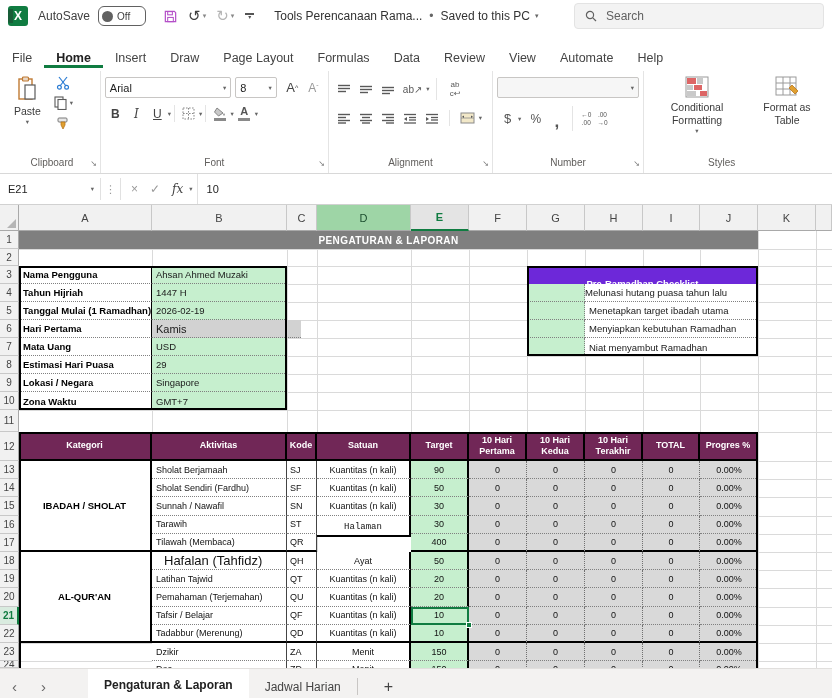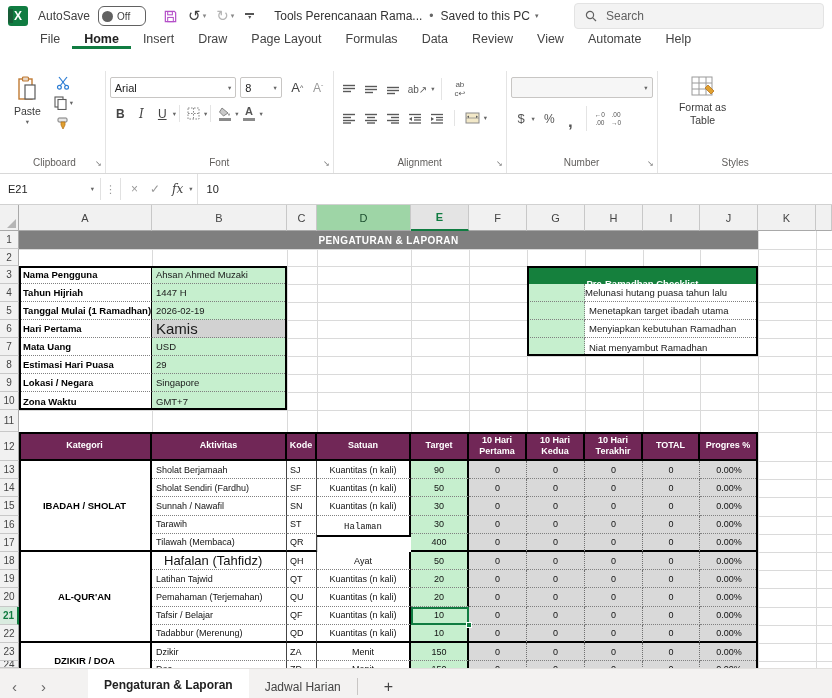--- a/index.html
+++ b/index.html
@@ -23,21 +23,21 @@
   .qat-over .bar{width:9px;height:2px;background:#555;}
   .qat-over .chv{font-size:6px;color:#555;line-height:5px;}
   .doc-group{display:flex;align-items:center;margin-left:14px;font-size:12px;color:#333;white-space:nowrap;}
   .doc-dot{margin:0 7px;color:#666;}
   .doc-chev{font-size:7px;color:#666;margin-left:5px;}
   .searchbox{margin-left:auto;width:238px;height:24px;background:#F3F3F3;border:1px solid #E3E3E3;border-radius:4px;
              display:flex;align-items:center;padding-left:10px;font-size:12px;color:#616161;cursor:text;}
   .searchbox svg{margin-right:9px;}
 
   
-  .tabrow{height:36px;display:flex;align-items:flex-start;padding-left:0;background:#fff;margin-left:28px;}
+  .tabrow{height:36px;display:flex;align-items:flex-end;padding-left:0;background:#fff;}
   .rtab{display:flex;align-items:center;padding:0 12px;font-size:12.5px;color:#444;cursor:pointer;border-bottom:3px solid transparent;margin-bottom:0;}
   .rtab.active{color:#222;font-weight:bold;border-bottom:3px solid #107C41;}
 
   
   .ribbon{position:relative;height:102px;border-bottom:1px solid #D8D8D8;background:#fff;display:flex;padding:3px 0 0 4px;}
   .rgroup{position:relative;display:flex;flex-direction:column;border-right:1px solid #E4E4E4;padding:2px 4px 0 4px;box-sizing:border-box;}
   .glabel{margin-top:auto;text-align:center;font-size:10px;color:#605E5C;padding:2px 0 5px;}
   .launcher{position:absolute;right:3px;bottom:5px;font-size:8px;color:#777;cursor:pointer;}
   .gbody{display:flex;}
   .bigbtn{display:flex;flex-direction:column;align-items:center;justify-content:flex-start;cursor:pointer;padding:3px 6px;}
@@ -337,20 +337,33 @@
         <div class="vsep" style="margin:0 5px;"></div>
         <div class="two6">←0<br>.00</div>
         <div class="two6">.00<br>→0</div>
       </div>
       <div class="glabel">Number</div>
       <span class="launcher">↘</span>
     </div>
 
     <div class="rgroup" style="width:200px;border-right:none;">
       <div class="gbody" style="justify-content:flex-start;">
+        <div class="bigbtn" style="width:86px;">
+          <svg width="24" height="22" viewBox="0 0 24 22">
+            <rect x="1" y="1" width="22" height="20" fill="#fff" stroke="#9a9a9a" stroke-width="1"></rect>
+            <rect x="2" y="2" width="9" height="6" fill="#d66"></rect>
+            <rect x="12" y="2" width="6" height="6" fill="#c9c9c9"></rect>
+            <rect x="2" y="9" width="6" height="5" fill="#c9c9c9"></rect>
+            <rect x="9" y="9" width="8" height="5" fill="#d66"></rect>
+            <rect x="2" y="15" width="9" height="5" fill="#c9c9c9"></rect>
+            <rect x="15" y="15" width="7" height="5" fill="#d66"></rect>
+          </svg>
+          <span class="blabel">Conditional Formatting</span>
+          <span class="chev">▾</span>
+        </div>
         <div class="bigbtn" style="width:70px;">
           <svg width="24" height="22" viewBox="0 0 24 22">
             <rect x="1" y="1" width="20" height="18" fill="#fff" stroke="#9a9a9a" stroke-width="1"></rect>
             <line x1="1" y1="7" x2="21" y2="7" stroke="#9a9a9a"></line>
               <line x1="1" y1="13" x2="21" y2="13" stroke="#9a9a9a"></line>
             <line x1="8" y1="1" x2="8" y2="19" stroke="#9a9a9a"></line>
               <line x1="15" y1="1" x2="15" y2="19" stroke="#9a9a9a"></line>
             <path d="M14 12l6 6 3-3-6-6z" fill="#E0A030" stroke="#B8761F" stroke-width="0.8"></path>
           </svg>
           <span class="blabel">Format as Table</span>
@@ -452,31 +465,31 @@
       <div style="position: absolute; left: 0px; top: 438px; width: 19px; height: 18.2px; box-sizing: border-box; display: flex; align-items: center; justify-content: center; font-size: 10px; color: rgb(68, 68, 68); background: rgb(241, 241, 241); border-right: 1px solid rgb(169, 169, 169); border-bottom: 1px solid rgb(200, 200, 200); overflow: hidden;">23</div>
       <div style="position: absolute; left: 0px; top: 456.2px; width: 19px; height: 6.8px; box-sizing: border-box; display: flex; align-items: center; justify-content: center; font-size: 10px; color: rgb(68, 68, 68); background: rgb(241, 241, 241); border-right: 1px solid rgb(169, 169, 169); border-bottom: 1px solid rgb(200, 200, 200); overflow: hidden;">24</div>
       <div style="position: absolute; left: 19px; top: 26px; width: 739px; height: 18px; box-sizing: border-box; background: rgb(127, 127, 127); color: rgb(255, 255, 255); font-weight: bold; font-size: 10px; letter-spacing: 0.4px; display: flex; align-items: center; justify-content: center;">PENGATURAN &amp; LAPORAN</div>
       <div style="position: absolute; left: 19px; top: 61px; width: 133px; height: 18px; box-sizing: border-box; background: rgb(255, 255, 255); font-weight: bold; font-size: 9.5px; color: rgb(0, 0, 0); display: flex; align-items: center; padding-left: 4px; border-right: 1px solid rgb(0, 0, 0); border-bottom: 1px dotted rgb(128, 128, 128); overflow: hidden; white-space: nowrap;">Nama Pengguna</div>
       <div style="position: absolute; left: 152px; top: 61px; width: 135px; height: 18px; box-sizing: border-box; background: rgb(198, 239, 206); font-size: 9.5px; color: rgb(26, 26, 26); display: flex; align-items: center; padding-left: 4px; border-bottom: 1px dotted rgb(128, 128, 128); overflow: hidden; white-space: nowrap;">Ahsan Ahmed Muzaki</div>
       <div style="position: absolute; left: 19px; top: 79px; width: 133px; height: 18px; box-sizing: border-box; background: rgb(255, 255, 255); font-weight: bold; font-size: 9.5px; color: rgb(0, 0, 0); display: flex; align-items: center; padding-left: 4px; border-right: 1px solid rgb(0, 0, 0); border-bottom: 1px dotted rgb(128, 128, 128); overflow: hidden; white-space: nowrap;">Tahun Hijriah</div>
       <div style="position: absolute; left: 152px; top: 79px; width: 135px; height: 18px; box-sizing: border-box; background: rgb(198, 239, 206); font-size: 9.5px; color: rgb(26, 26, 26); display: flex; align-items: center; padding-left: 4px; border-bottom: 1px dotted rgb(128, 128, 128); overflow: hidden; white-space: nowrap;">1447 H</div>
       <div style="position: absolute; left: 19px; top: 97px; width: 133px; height: 18px; box-sizing: border-box; background: rgb(255, 255, 255); font-weight: bold; font-size: 9.5px; color: rgb(0, 0, 0); display: flex; align-items: center; padding-left: 4px; border-right: 1px solid rgb(0, 0, 0); border-bottom: 1px dotted rgb(128, 128, 128); overflow: hidden; white-space: nowrap;">Tanggal Mulai (1 Ramadhan)</div>
       <div style="position: absolute; left: 152px; top: 97px; width: 135px; height: 18px; box-sizing: border-box; background: rgb(198, 239, 206); font-size: 9.5px; color: rgb(26, 26, 26); display: flex; align-items: center; padding-left: 4px; border-bottom: 1px dotted rgb(128, 128, 128); overflow: hidden; white-space: nowrap;">2026-02-19</div>
       <div style="position: absolute; left: 19px; top: 115px; width: 133px; height: 18px; box-sizing: border-box; background: rgb(255, 255, 255); font-weight: bold; font-size: 9.5px; color: rgb(0, 0, 0); display: flex; align-items: center; padding-left: 4px; border-right: 1px solid rgb(0, 0, 0); border-bottom: 1px dotted rgb(128, 128, 128); overflow: hidden; white-space: nowrap;">Hari Pertama</div>
-      <div style="position: absolute; left: 152px; top: 115px; width: 135px; height: 18px; box-sizing: border-box; background: rgb(210, 210, 210); font-size: 15px; color: rgb(26, 26, 26); display: flex; align-items: center; padding-left: 4px; border-bottom: 1px dotted rgb(128, 128, 128); overflow: hidden; white-space: nowrap;">Kamis</div>
+      <div style="position: absolute; left: 152px; top: 115px; width: 149px; height: 18px; box-sizing: border-box; background: rgb(210, 210, 210); font-size: 11px; color: rgb(26, 26, 26); display: flex; align-items: center; padding-left: 4px; border-bottom: 1px dotted rgb(128, 128, 128); overflow: hidden; white-space: nowrap;">Kamis</div>
       <div style="position: absolute; left: 152px; top: 133px; width: 135px; height: 18px; box-sizing: border-box; background: rgb(198, 239, 206); font-size: 9.5px; color: rgb(26, 26, 26); display: flex; align-items: center; padding-left: 4px; border-bottom: 1px dotted rgb(128, 128, 128); overflow: hidden; white-space: nowrap;">USD</div>
       <div style="position: absolute; left: 19px; top: 133px; width: 133px; height: 18px; box-sizing: border-box; background: rgb(255, 255, 255); font-weight: bold; font-size: 9.5px; color: rgb(0, 0, 0); display: flex; align-items: center; padding-left: 4px; border-right: 1px solid rgb(0, 0, 0); border-bottom: 1px dotted rgb(128, 128, 128); overflow: hidden; white-space: nowrap;">Mata Uang</div>
       <div style="position: absolute; left: 19px; top: 151px; width: 133px; height: 18px; box-sizing: border-box; background: rgb(255, 255, 255); font-weight: bold; font-size: 9.5px; color: rgb(0, 0, 0); display: flex; align-items: center; padding-left: 4px; border-right: 1px solid rgb(0, 0, 0); border-bottom: 1px dotted rgb(128, 128, 128); overflow: hidden; white-space: nowrap;">Estimasi Hari Puasa</div>
       <div style="position: absolute; left: 152px; top: 151px; width: 135px; height: 18px; box-sizing: border-box; background: rgb(198, 239, 206); font-size: 9.5px; color: rgb(26, 26, 26); display: flex; align-items: center; padding-left: 4px; border-bottom: 1px dotted rgb(128, 128, 128); overflow: hidden; white-space: nowrap;">29</div>
       <div style="position: absolute; left: 19px; top: 169px; width: 133px; height: 18px; box-sizing: border-box; background: rgb(255, 255, 255); font-weight: bold; font-size: 9.5px; color: rgb(0, 0, 0); display: flex; align-items: center; padding-left: 4px; border-right: 1px solid rgb(0, 0, 0); border-bottom: 1px dotted rgb(128, 128, 128); overflow: hidden; white-space: nowrap;">Lokasi / Negara</div>
       <div style="position: absolute; left: 152px; top: 169px; width: 135px; height: 18px; box-sizing: border-box; background: rgb(198, 239, 206); font-size: 9.5px; color: rgb(26, 26, 26); display: flex; align-items: center; padding-left: 4px; border-bottom: 1px dotted rgb(128, 128, 128); overflow: hidden; white-space: nowrap;">Singapore</div>
       <div style="position: absolute; left: 19px; top: 187px; width: 133px; height: 18px; box-sizing: border-box; background: rgb(255, 255, 255); font-weight: bold; font-size: 9.5px; color: rgb(0, 0, 0); display: flex; align-items: center; padding-left: 4px; border-right: 1px solid rgb(0, 0, 0); overflow: hidden; white-space: nowrap;">Zona Waktu</div>
       <div style="position: absolute; left: 152px; top: 187px; width: 135px; height: 18px; box-sizing: border-box; background: rgb(198, 239, 206); font-size: 9.5px; color: rgb(26, 26, 26); display: flex; align-items: center; padding-left: 4px; overflow: hidden; white-space: nowrap;">GMT+7</div>
       <div style="position: absolute; left: 19px; top: 61px; width: 268px; height: 144px; box-sizing: border-box; border: 2px solid rgb(0, 0, 0); pointer-events: none;"></div>
-      <div style="position: absolute; left: 527px; top: 61px; width: 231px; height: 34px; box-sizing: border-box; background: #15803d; color: rgb(255, 255, 255); font-weight: bold; font-size: 9.5px; display: flex; align-items: center; justify-content: center;">Pre-Ramadhan Checklist</div>
+      <div style="position: absolute; left: 527px; top: 61px; width: 231px; height: 34px; box-sizing: border-box; background: #6d28d9; color: rgb(255, 255, 255); font-weight: bold; font-size: 9.5px; display: flex; align-items: center; justify-content: center;">Pre-Ramadhan Checklist</div>
       <div style="position: absolute; left: 527px; top: 79px; width: 58px; height: 18px; box-sizing: border-box; background: rgb(198, 239, 206); border-right: 1px dotted rgb(128, 128, 128); border-bottom: 1px dotted rgb(128, 128, 128);"></div>
       <div style="position: absolute; left: 585px; top: 79px; width: 173px; height: 18px; box-sizing: border-box; background: rgb(255, 255, 255); font-size: 9.5px; color: rgb(26, 26, 26); display: flex; align-items: center; padding-left: 0; border-bottom: 1px dotted rgb(128, 128, 128); overflow: hidden; white-space: nowrap;">Melunasi hutang puasa tahun lalu</div>
       <div style="position: absolute; left: 527px; top: 97px; width: 58px; height: 18px; box-sizing: border-box; background: rgb(198, 239, 206); border-right: 1px dotted rgb(128, 128, 128); border-bottom: 1px dotted rgb(128, 128, 128);"></div>
       <div style="position: absolute; left: 585px; top: 97px; width: 173px; height: 18px; box-sizing: border-box; background: rgb(255, 255, 255); font-size: 9.5px; color: rgb(26, 26, 26); display: flex; align-items: center; padding-left: 4px; border-bottom: 1px dotted rgb(128, 128, 128); overflow: hidden; white-space: nowrap;">Menetapkan target ibadah utama</div>
       <div style="position: absolute; left: 527px; top: 115px; width: 58px; height: 18px; box-sizing: border-box; background: rgb(198, 239, 206); border-right: 1px dotted rgb(128, 128, 128); border-bottom: 1px dotted rgb(128, 128, 128);"></div>
       <div style="position: absolute; left: 585px; top: 115px; width: 173px; height: 18px; box-sizing: border-box; background: rgb(255, 255, 255); font-size: 9.5px; color: rgb(26, 26, 26); display: flex; align-items: center; padding-left: 4px; border-bottom: 1px dotted rgb(128, 128, 128); overflow: hidden; white-space: nowrap;">Menyiapkan kebutuhan Ramadhan</div>
       <div style="position: absolute; left: 527px; top: 133px; width: 58px; height: 18px; box-sizing: border-box; background: rgb(198, 239, 206); border-right: 1px dotted rgb(128, 128, 128);"></div>
       <div style="position: absolute; left: 585px; top: 133px; width: 173px; height: 18px; box-sizing: border-box; background: rgb(255, 255, 255); font-size: 9.5px; color: rgb(26, 26, 26); display: flex; align-items: center; padding-left: 4px; overflow: hidden; white-space: nowrap;">Niat menyambut Ramadhan</div>
       <div style="position: absolute; left: 527px; top: 61px; width: 231px; height: 90px; box-sizing: border-box; border: 2px solid rgb(0, 0, 0); pointer-events: none;"></div>
       <div style="position: absolute; left: 19px; top: 227px; width: 133px; height: 29px; box-sizing: border-box; background: rgb(113, 39, 87); color: rgb(255, 255, 255); font-weight: bold; font-size: 9px; line-height: 1.15; text-align: center; display: flex; align-items: center; justify-content: center; border-right: 2px solid rgb(0, 0, 0); border-bottom: 2px solid rgb(0, 0, 0); padding: 1px 2px;">Kategori</div>
@@ -592,21 +605,20 @@
       <div style="position: absolute; left: 700px; top: 438px; width: 58px; height: 18.2px; box-sizing: border-box; background: rgb(217, 217, 217); font-size: 9px; color: rgb(17, 17, 17); display: flex; align-items: center; overflow: hidden; white-space: nowrap; justify-content: center; border-bottom: 1px dotted rgb(128, 128, 128);">0.00%</div>
       <div style="position: absolute; left: 152px; top: 456.2px; width: 135px; height: 18.2px; box-sizing: border-box; background: rgb(255, 255, 255); font-size: 9px; color: rgb(17, 17, 17); display: flex; align-items: center; overflow: hidden; white-space: nowrap; padding-left: 4px; border-right: 1px solid rgb(68, 68, 68); border-bottom: 2px solid rgb(0, 0, 0);">Doa</div>
       <div style="position: absolute; left: 287px; top: 456.2px; width: 30px; height: 18.2px; box-sizing: border-box; background: rgb(255, 255, 255); font-size: 9px; color: rgb(17, 17, 17); display: flex; align-items: center; overflow: hidden; white-space: nowrap; padding-left: 3px; border-right: 1px solid rgb(68, 68, 68); border-bottom: 2px solid rgb(0, 0, 0);">ZD</div>
       <div style="position: absolute; left: 317px; top: 456.2px; width: 94px; height: 18.2px; box-sizing: border-box; background: rgb(255, 255, 255); font-size: 9px; color: rgb(17, 17, 17); display: flex; align-items: center; overflow: hidden; white-space: nowrap; justify-content: center; border-right: 2px solid rgb(0, 0, 0); border-bottom: 2px solid rgb(0, 0, 0);">Menit</div>
       <div style="position: absolute; left: 411px; top: 456.2px; width: 58px; height: 18.2px; box-sizing: border-box; background: rgb(198, 239, 206); font-size: 9px; color: rgb(17, 17, 17); display: flex; align-items: center; overflow: hidden; white-space: nowrap; justify-content: center; border-right: 2px solid rgb(0, 0, 0); border-bottom: 2px solid rgb(0, 0, 0);">150</div>
       <div style="position: absolute; left: 469px; top: 456.2px; width: 58px; height: 18.2px; box-sizing: border-box; background: rgb(217, 217, 217); font-size: 9px; color: rgb(17, 17, 17); display: flex; align-items: center; overflow: hidden; white-space: nowrap; justify-content: center; border-right: 1px dotted rgb(112, 112, 112); border-bottom: 2px solid rgb(0, 0, 0);">0</div>
       <div style="position: absolute; left: 527px; top: 456.2px; width: 58px; height: 18.2px; box-sizing: border-box; background: rgb(217, 217, 217); font-size: 9px; color: rgb(17, 17, 17); display: flex; align-items: center; overflow: hidden; white-space: nowrap; justify-content: center; border-right: 1px dotted rgb(112, 112, 112); border-bottom: 2px solid rgb(0, 0, 0);">0</div>
       <div style="position: absolute; left: 585px; top: 456.2px; width: 58px; height: 18.2px; box-sizing: border-box; background: rgb(217, 217, 217); font-size: 9px; color: rgb(17, 17, 17); display: flex; align-items: center; overflow: hidden; white-space: nowrap; justify-content: center; border-right: 1px dotted rgb(112, 112, 112); border-bottom: 2px solid rgb(0, 0, 0);">0</div>
       <div style="position: absolute; left: 643px; top: 456.2px; width: 57px; height: 18.2px; box-sizing: border-box; background: rgb(217, 217, 217); font-size: 9px; color: rgb(17, 17, 17); display: flex; align-items: center; overflow: hidden; white-space: nowrap; justify-content: center; border-right: 1px dotted rgb(112, 112, 112); border-bottom: 2px solid rgb(0, 0, 0);">0</div>
       <div style="position: absolute; left: 700px; top: 456.2px; width: 58px; height: 18.2px; box-sizing: border-box; background: rgb(217, 217, 217); font-size: 9px; color: rgb(17, 17, 17); display: flex; align-items: center; overflow: hidden; white-space: nowrap; justify-content: center; border-bottom: 2px solid rgb(0, 0, 0);">0.00%</div>
-      <div style="position: absolute; left: 19px; top: 438px; width: 133px; height: 36.4px; box-sizing: border-box; background: rgb(255, 255, 255); font-weight: bold; font-size: 9.5px; color: rgb(0, 0, 0); display: flex; align-items: center; justify-content: center; text-align: center; border-right: 2px solid rgb(0, 0, 0); border-bottom: 2px solid rgb(0, 0, 0);">DZIKIR / DOA</div>
       <div style="position: absolute; left: 19px; top: 227px; width: 739px; height: 236px; box-sizing: border-box; border-top: 2px solid rgb(0, 0, 0); border-right: 2px solid rgb(0, 0, 0); border-left: 2px solid rgb(0, 0, 0); border-image: initial; border-bottom: none; pointer-events: none;"></div>
       <div style="position: absolute; left: 411px; top: 401.6px; width: 58px; height: 18.2px; box-sizing: border-box; border: 2px solid rgb(16, 124, 65); pointer-events: none;"></div>
       <div style="position: absolute; left: 466px; top: 416.8px; width: 6px; height: 6px; box-sizing: border-box; background: rgb(16, 124, 65); border: 1px solid rgb(255, 255, 255);"></div>
     </div>
 
   <div class="tabbar">
     <span class="snav">‹</span>
     <span class="snav">›</span>
     <div class="stabs" id="sheetTabs">
         <div class="stab active">Pengaturan &amp; Laporan</div>

